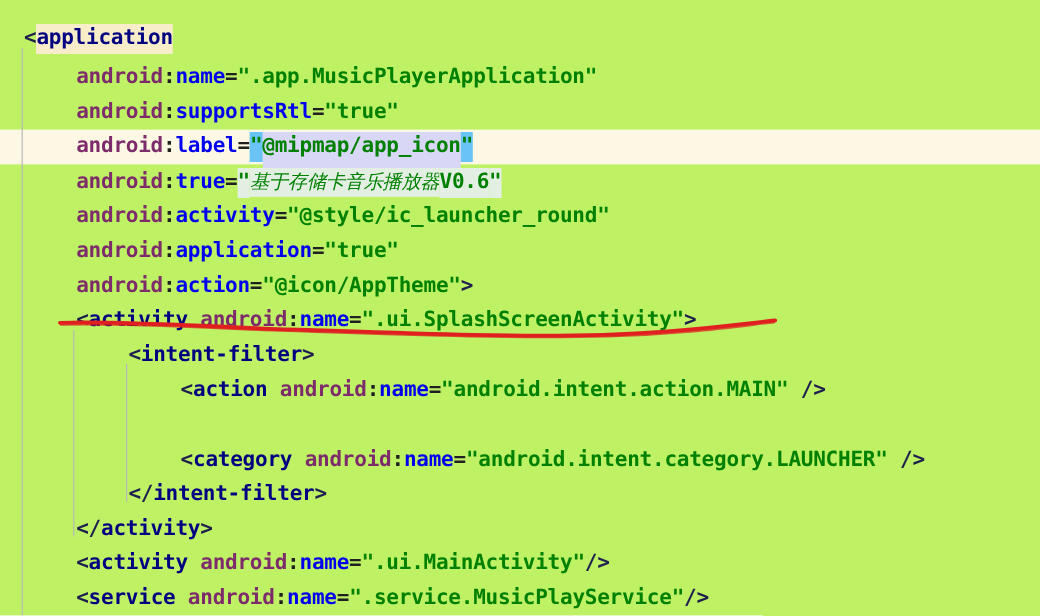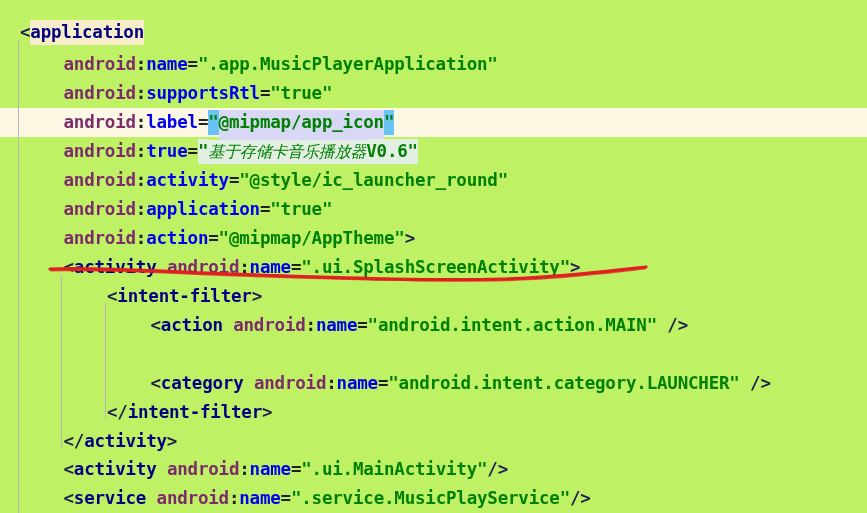--- a/index.html
+++ b/index.html
@@ -113,21 +113,21 @@
 
   <div class="line-band" style="top: 108px;"></div>
     <div id="code-layer">
       <div class="code-line" style="top: 18px; padding-left: 20px;"><span class="t-punct">&lt;</span><span class="t-tag hl-tag">application</span></div>
       <div class="code-line" style="top: 50px; padding-left: 63.5px;"><span class="t-ns">android</span><span class="t-colon">:</span><span class="t-attr">name</span><span class="t-eq">=</span><span class="t-quote">"</span><span class="t-str">.app.MusicPlayerApplication</span><span class="t-quote">"</span></div>
       <div class="code-line" style="top: 79px; padding-left: 63.5px;"><span class="t-ns">android</span><span class="t-colon">:</span><span class="t-attr">supportsRtl</span><span class="t-eq">=</span><span class="t-quote">"</span><span class="t-str">true</span><span class="t-quote">"</span></div>
       <div class="code-line" style="top: 108px; padding-left: 63.5px;"><span class="t-ns">android</span><span class="t-colon">:</span><span class="t-attr">label</span><span class="t-eq">=</span><span class="t-quote hl-match">"</span><span class="t-str hl-sel">@mipmap/app_icon</span><span class="t-quote hl-match">"</span></div>
       <div class="code-line" style="top: 137px; padding-left: 63.5px;"><span class="t-ns">android</span><span class="t-colon">:</span><span class="t-attr">true</span><span class="t-eq">=</span><span class="t-quote hl-cjk">"</span><span class="t-str cjk hl-cjk">基于存储卡音乐播放器</span><span class="t-str hl-cjk">V0.6</span><span class="t-quote hl-cjk">"</span></div>
       <div class="code-line" style="top: 166px; padding-left: 63.5px;"><span class="t-ns">android</span><span class="t-colon">:</span><span class="t-attr">activity</span><span class="t-eq">=</span><span class="t-quote">"</span><span class="t-str">@style/ic_launcher_round</span><span class="t-quote">"</span></div>
       <div class="code-line" style="top: 195px; padding-left: 63.5px;"><span class="t-ns">android</span><span class="t-colon">:</span><span class="t-attr">application</span><span class="t-eq">=</span><span class="t-quote">"</span><span class="t-str">true</span><span class="t-quote">"</span></div>
-      <div class="code-line" style="top: 224px; padding-left: 63.5px;"><span class="t-ns">android</span><span class="t-colon">:</span><span class="t-attr">action</span><span class="t-eq">=</span><span class="t-quote">"</span><span class="t-str">@mipmap/AppTheme</span><span class="t-quote">"</span><span class="t-punct">&gt;</span></div>
+      <div class="code-line" style="top: 224px; padding-left: 63.5px;"><span class="t-ns">android</span><span class="t-colon">:</span><span class="t-attr">action</span><span class="t-eq">=</span><span class="t-quote">"</span><span class="t-str">@icon/AppTheme</span><span class="t-quote">"</span><span class="t-punct">&gt;</span></div>
       <div class="code-line" style="top: 253px; padding-left: 63.5px;"><span class="t-punct">&lt;</span><span class="t-tag">activity</span><span class=""> </span><span class="t-ns">android</span><span class="t-colon">:</span><span class="t-attr">name</span><span class="t-eq">=</span><span class="t-quote">"</span><span class="t-str">.ui.SplashScreenActivity</span><span class="t-quote">"</span><span class="t-punct">&gt;</span></div>
       <div class="code-line" style="top: 282px; padding-left: 107px;"><span class="t-punct">&lt;</span><span class="t-tag">intent-filter</span><span class="t-punct">&gt;</span></div>
       <div class="code-line" style="top: 311px; padding-left: 150.5px;"><span class="t-punct">&lt;</span><span class="t-tag">action</span><span class=""> </span><span class="t-ns">android</span><span class="t-colon">:</span><span class="t-attr">name</span><span class="t-eq">=</span><span class="t-quote">"</span><span class="t-str">android.intent.action.MAIN</span><span class="t-quote">"</span><span class=""> </span><span class="t-punct">/&gt;</span></div>
       <div class="code-line" style="top: 340px; padding-left: 150.5px;">&nbsp;</div>
       <div class="code-line" style="top: 369px; padding-left: 150.5px;"><span class="t-punct">&lt;</span><span class="t-tag">category</span><span class=""> </span><span class="t-ns">android</span><span class="t-colon">:</span><span class="t-attr">name</span><span class="t-eq">=</span><span class="t-quote">"</span><span class="t-str">android.intent.category.LAUNCHER</span><span class="t-quote">"</span><span class=""> </span><span class="t-punct">/&gt;</span></div>
       <div class="code-line" style="top: 398px; padding-left: 107px;"><span class="t-punct">&lt;/</span><span class="t-tag">intent-filter</span><span class="t-punct">&gt;</span></div>
       <div class="code-line" style="top: 427px; padding-left: 63.5px;"><span class="t-punct">&lt;/</span><span class="t-tag">activity</span><span class="t-punct">&gt;</span></div>
       <div class="code-line" style="top: 455px; padding-left: 63.5px;"><span class="t-punct">&lt;</span><span class="t-tag">activity</span><span class=""> </span><span class="t-ns">android</span><span class="t-colon">:</span><span class="t-attr">name</span><span class="t-eq">=</span><span class="t-quote">"</span><span class="t-str">.ui.MainActivity</span><span class="t-quote">"</span><span class="t-punct">/&gt;</span></div>
       <div class="code-line" style="top: 484px; padding-left: 63.5px;"><span class="t-punct">&lt;</span><span class="t-tag">service</span><span class=""> </span><span class="t-ns">android</span><span class="t-colon">:</span><span class="t-attr">name</span><span class="t-eq">=</span><span class="t-quote">"</span><span class="t-str">.service.MusicPlayService</span><span class="t-quote">"</span><span class="t-punct">/&gt;</span></div>
     </div>

